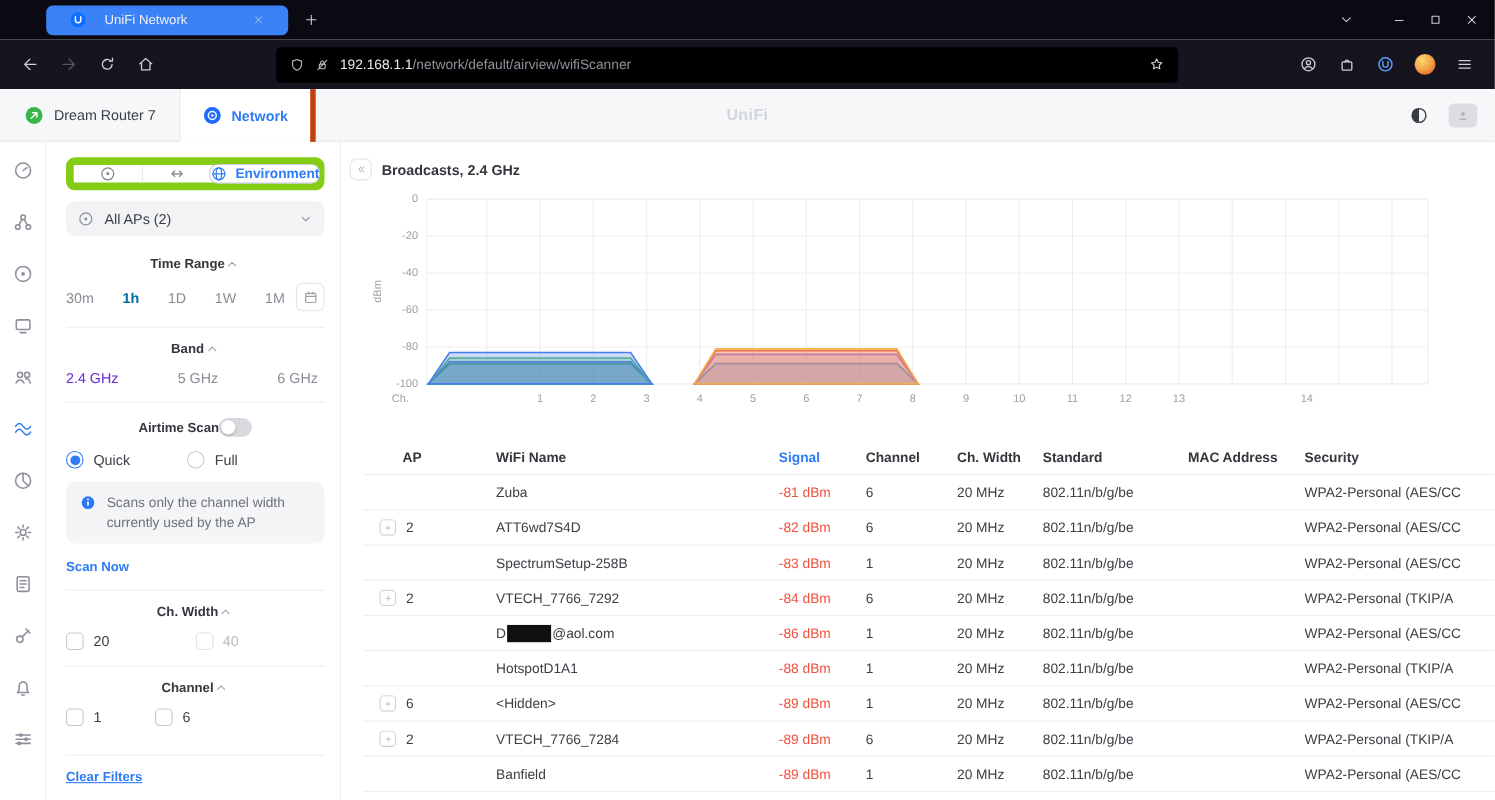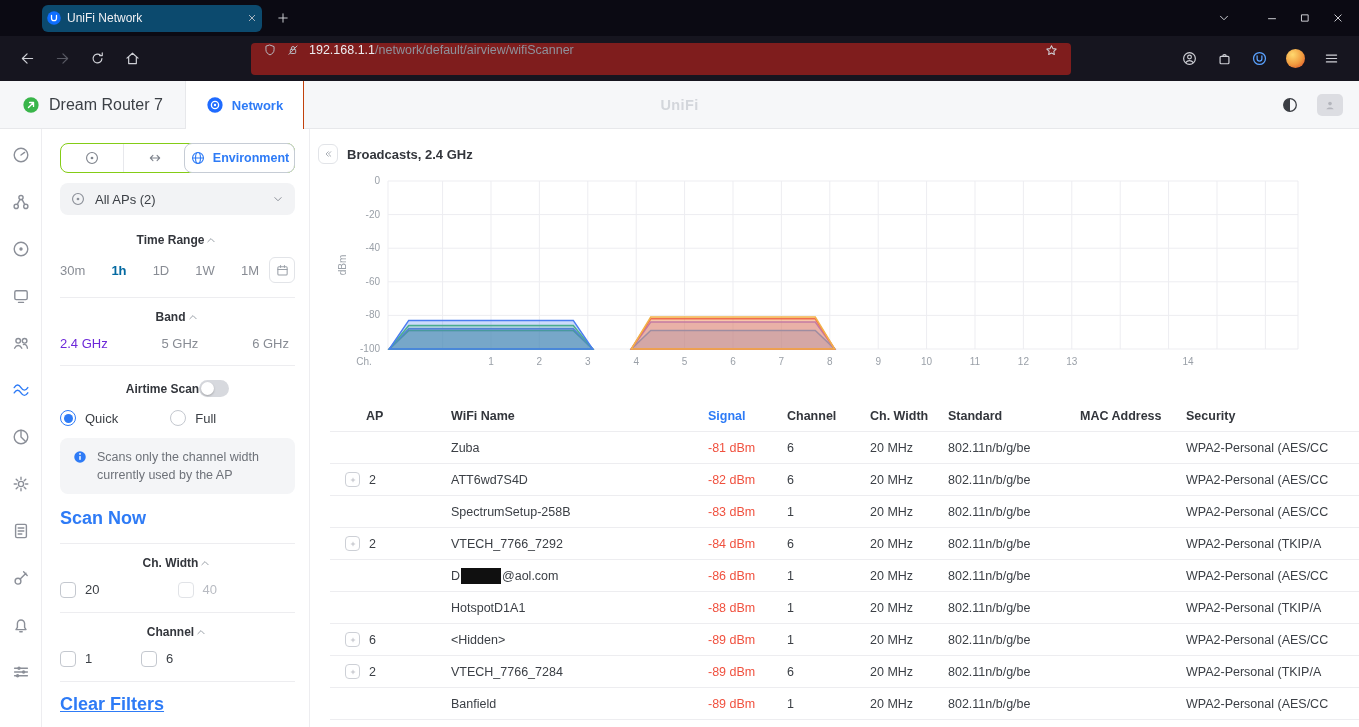--- a/index.html
+++ b/index.html
@@ -11,56 +11,56 @@
 .licon svg{width:100%;height:100%;display:block;overflow:visible}
 .licon svg *{stroke:currentColor;fill:none;stroke-width:1.4;stroke-linecap:round;stroke-linejoin:round}
 .licon svg .fl{fill:currentColor;stroke:none}
 .cicon{display:inline-flex;flex:none}
 .cicon svg{width:100%;height:100%;display:block}
 .t12{width:12px;height:12px}.t14{width:14px;height:14px}.t15{width:15px;height:15px}
 .t16{width:16px;height:16px}.t18{width:18px;height:18px}
 
 
 .tabbar{height:36px;background:#0b0a13;display:flex;align-items:center;padding-left:42px}
-.tab{width:220px;height:27px;background:#0c4a6e;border-radius:6px;display:flex;align-items:center;gap:5px;padding:0 4px;color:#f0f0f3;font-size:12px}
+.tab{width:220px;height:27px;background:#3b82f6;border-radius:6px;display:flex;align-items:center;gap:16px;padding:0 21px;color:#f0f0f3;font-size:12px}
 .tab-title{flex:1;white-space:nowrap;overflow:hidden}
 .tab-close{color:#c9cad0}
 .newtab{color:#cfd0d5;margin-left:14px}
 .tabbar-right{margin-left:auto;display:flex;align-items:center;padding-right:14px;color:#cfd0d5}
 .winbtns{display:flex;gap:19px;align-items:center;margin-left:34px}
 
 
 .navbar{height:45px;background:#16151f;display:flex;align-items:center;padding:0 10px}
 .nbtn{width:17px;height:17px;color:#cfd0d6;margin:0 9px}
 .nbtn.dim{color:#585963}
 .nav-spacer{flex:1}
-.urlbar{width:820px;height:32px;background:#7f1d1d;border-radius:4px;display:flex;align-items:flex-start;gap:9px;padding:0 12px;color:#b9bcc4}
+.urlbar{width:820px;height:32px;background:#000000;border-radius:4px;display:flex;align-items:center;gap:9px;padding:0 12px;color:#b9bcc4}
 .url-text{font-size:12.5px;display:flex;white-space:nowrap;overflow:hidden}
 .url-host{color:#ebecef}
 .url-path{color:#8e919b}
 .star{margin-left:auto;color:#cfd0d6}
 .avatar-fx{width:19px;height:19px;border-radius:50%;background:radial-gradient(circle at 35% 30%,#ffd96f,#f09a3e 55%,#e05f2e 85%);margin:0 9px;flex:none}
 
 
 .appheader{height:48px;background:#f6f7f9;border-bottom:1px solid #e7e8eb;display:flex;align-items:stretch;position:relative}
-.console-tab{display:flex;align-items:center;gap:9px;padding:0 22px;font-size:16px;color:#3c4046}
-.app-tab{display:flex;align-items:center;gap:8px;padding:0 20px;background:#fff;border-left:1px solid #e7e8eb;border-right:1px solid #c2410c;color:#2e7bf6;font-size:13px;font-weight:700;margin-bottom:-1px;position:relative;z-index:1}
+.console-tab{display:flex;align-items:center;gap:9px;padding:0 22px;font-size:13px;color:#3c4046}
+.app-tab{display:flex;align-items:center;gap:8px;padding:0 20px;background:#fff;border-left:1px solid #e7e8eb;border-right:5px solid #c2410c;color:#2e7bf6;font-size:13px;font-weight:700;margin-bottom:-1px;position:relative;z-index:1}
 .brand{position:absolute;inset:0;display:flex;align-items:center;justify-content:center;color:#d3d6db;font-size:14.5px;font-weight:700;letter-spacing:.4px;pointer-events:none}
 .header-right{margin-left:auto;display:flex;align-items:center;gap:18px;padding-right:16px;position:relative;z-index:1}
 .avatar-box{width:26px;height:22px;border-radius:5px;background:#dcdde2;display:flex;align-items:center;justify-content:center}
 
 
 .content{display:flex;height:598px}
 .rail{width:42px;border-right:1px solid #ededf0;display:flex;flex-direction:column;align-items:center;gap:27px;padding-top:16px}
 .rail-item{width:20px;height:20px;color:#8b8f98}
 .rail-item.active{color:#2e7bf6}
 
 
 .fpanel{width:268px;border-right:1px solid #ededf0;padding:14px 14px 14px 18px;display:flex;flex-direction:column;font-size:13px;color:#3c4046}
-.segctl{display:flex;align-items:stretch;height:30px;border:1px solid #84cc16;border-radius:8px;flex:none}
+.segctl{display:flex;align-items:stretch;height:30px;border:7px solid #84cc16;border-radius:8px;flex:none}
 .seg{flex:0 0 62px;display:flex;align-items:center;justify-content:center;gap:7px;color:#7f848d;border-left:1px solid #e7e8ec}
 .seg:first-child{border-left:none}
 .seg.active{flex:1;border:1px solid #c6ccd5;margin:-1px;border-radius:8px;background:#fff;color:#2e7bf6;font-weight:700;font-size:12.5px}
 .ap-select{margin-top:10px;height:32px;background:#f2f3f5;border-radius:8px;display:flex;align-items:center;gap:9px;padding:0 10px;color:#3c4046;flex:none}
 .ap-select .licon{color:#8b8f98}
 .ml-auto{margin-left:auto}
 .sec-head{margin-top:18px;display:flex;align-items:center;justify-content:center;font-size:12px;font-weight:700;color:#33363c}
 .sec-head .licon{color:#9aa0a8}
 .divider{margin-top:14px;border-top:1px solid #ededf0}
 .time-row{margin-top:10px;display:flex;align-items:center}
@@ -71,21 +71,21 @@
 .band-opt.active{color:#6d28d9;font-weight:400}
 .toggle{width:30px;height:17px;border-radius:9px;background:#d7d9de;position:relative;flex:none}
 .toggle .knob{position:absolute;left:2px;top:2px;width:13px;height:13px;border-radius:50%;background:#fff;box-shadow:0 1px 2px rgba(0,0,0,.25)}
 .radio-row{margin-top:13px;display:flex;gap:52px}
 .radio-item{display:flex;align-items:flex-end;gap:9px;color:#3c4046}
 .radio{width:16px;height:16px;border-radius:50%;border:1.5px solid #c4c8cf;position:relative;flex:none}
 .radio.on{border-color:#2e7bf6}
 .radio.on::after{content:"";position:absolute;inset:2.5px;border-radius:50%;background:#2e7bf6}
 .info-box{margin-top:12px;background:#f4f5f7;border-radius:8px;padding:10px 12px;display:flex;gap:9px;font-size:12.5px;line-height:1.45;color:#6e7279}
 .info-box .cicon{margin-top:1px}
-.link{margin-top:14px;color:#2e7bf6;font-weight:600;font-size:18px;cursor:pointer}
+.link{margin-top:14px;color:#2e7bf6;font-weight:600;font-size:12px;cursor:pointer}
 .link.underline{text-decoration:underline}
 .check-group{margin-top:12px;display:flex}
 .check-item{display:flex;align-items:flex-start;gap:9px;width:120px;color:#3c4046}
 .check-group.narrow .check-item{width:81px}
 .checkbox{width:16px;height:16px;border:1.5px solid #c4c8cf;border-radius:4px;background:#fff;flex:none}
 .check-item.disabled{color:#b8bbc2}
 .check-item.disabled .checkbox{border-color:#e1e3e7}
 .panel-bottom{margin-top:auto}
 .panel-bottom .link{margin-top:12px}
 

